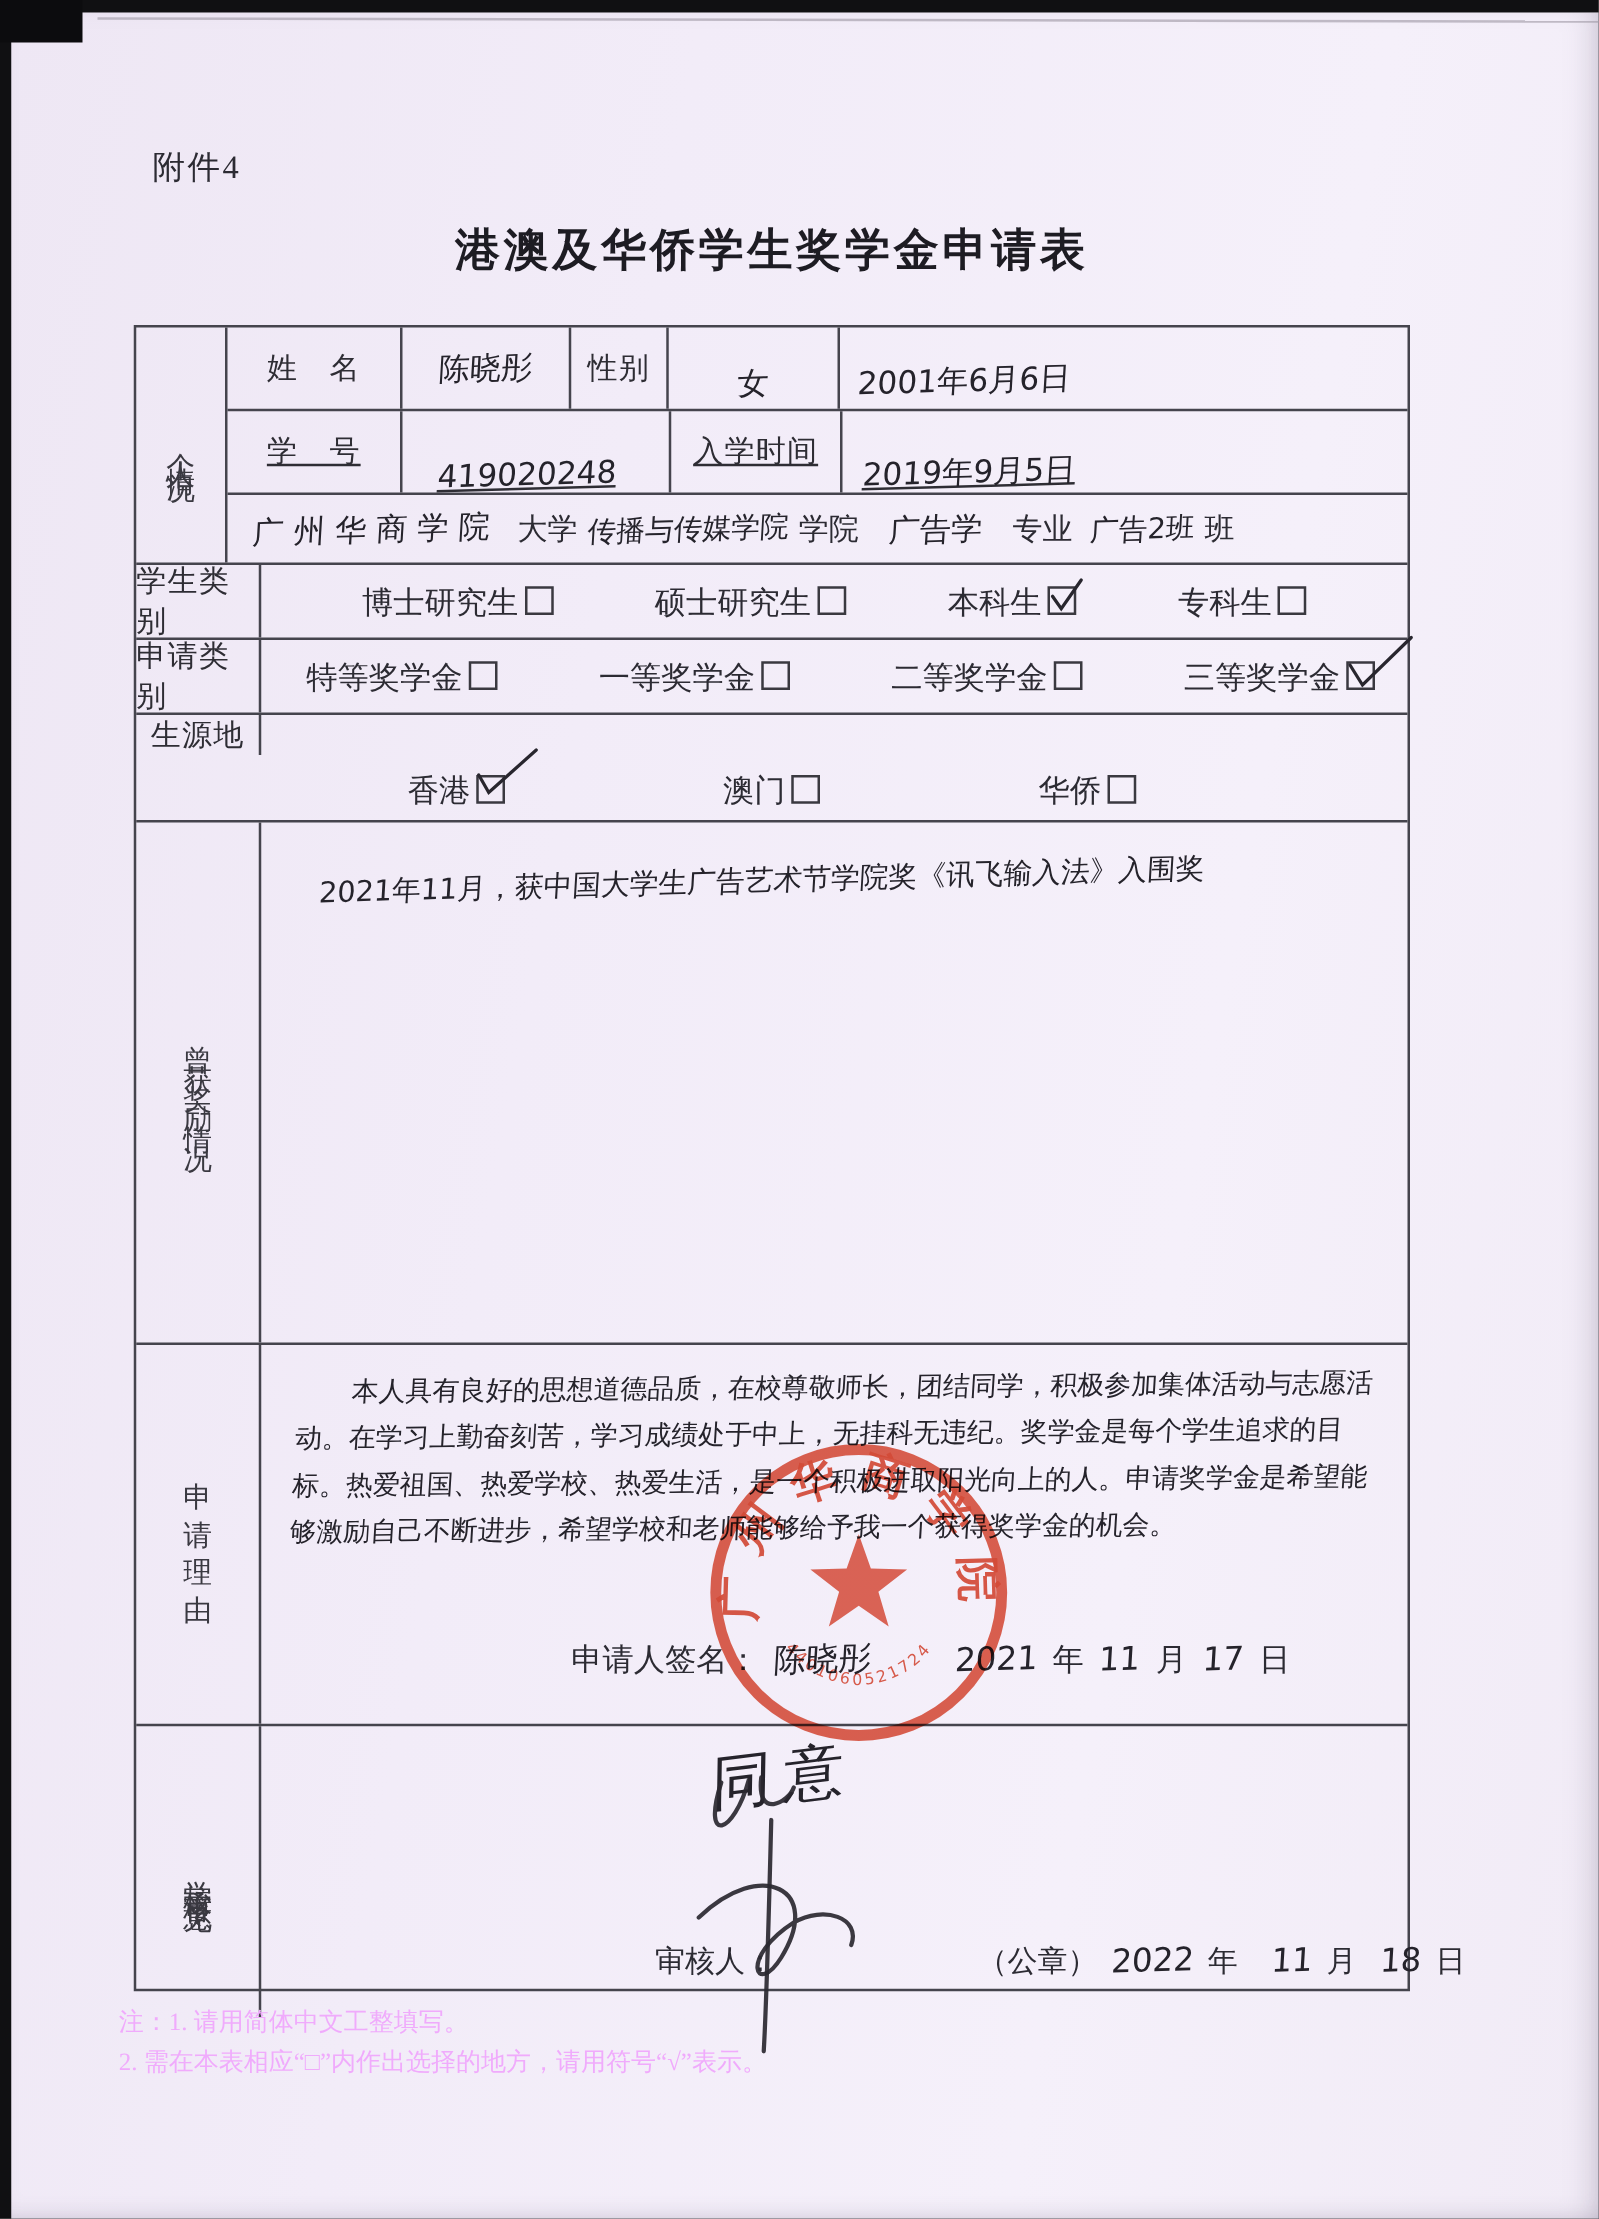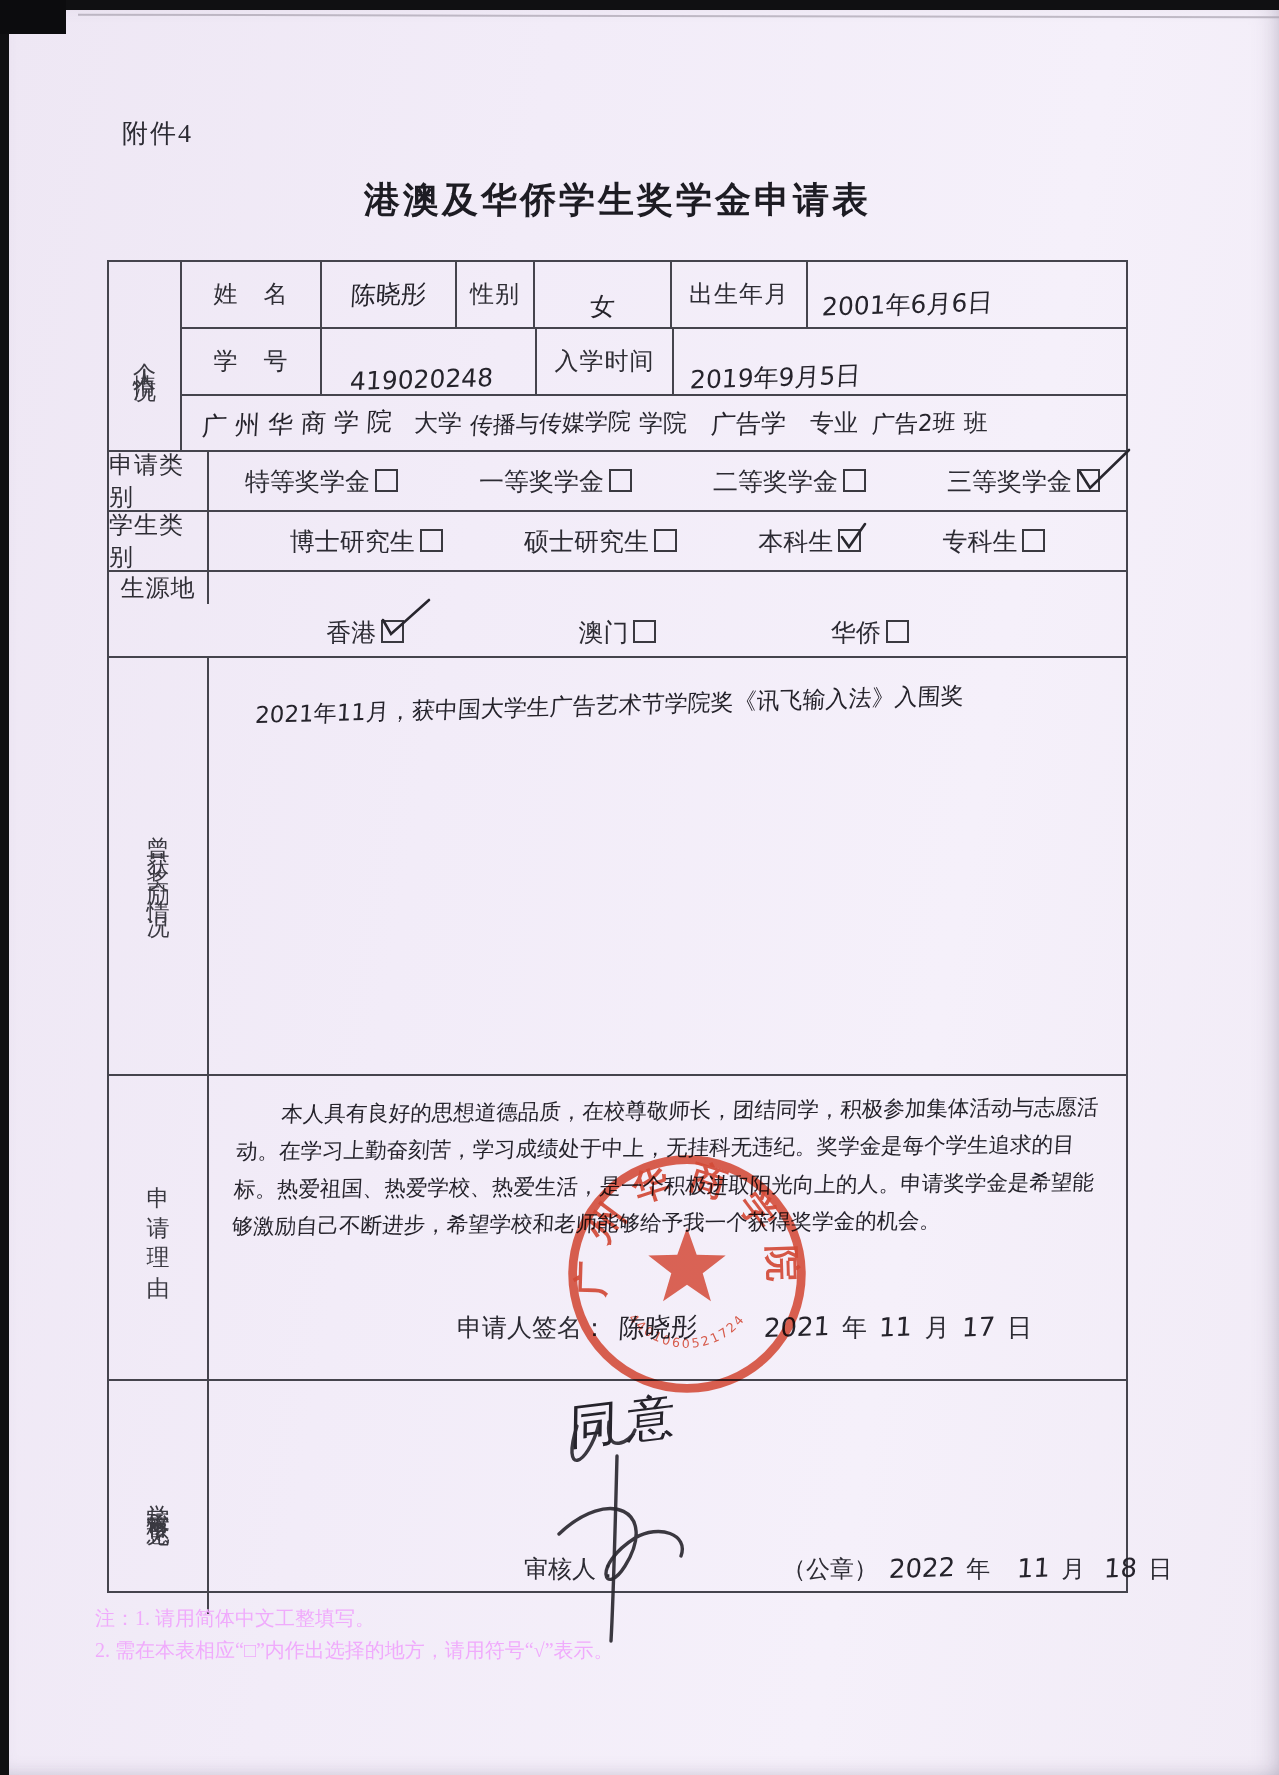--- a/index.html
+++ b/index.html
@@ -31,21 +31,21 @@
   .cell:last-child{border-right:none;}
   .vlabel{writing-mode:vertical-rl;text-orientation:upright;font-size:23px;color:#3a3941;}
   .lbl{font-size:24px;letter-spacing:1px;}
 
   
   .personal{display:flex;height:190px;border-bottom:2px solid #45444d;box-sizing:border-box;}
   .personal-label{width:73px;border-right:2px solid #45444d;display:flex;align-items:center;justify-content:center;box-sizing:border-box;}
   .personal-body{flex:1;display:flex;flex-direction:column;}
   .p-row{display:flex;box-sizing:border-box;border-bottom:2px solid #45444d;}
   .p-row:last-child{border-bottom:none;}
-  .p-row1{height:69px;} .p-row2{height:70px;} .p-row3{height:56px;align-items:center;padding-left:8px;font-size:24px;}
+  .p-row1{height:69px;} .p-row2{height:70px;text-decoration:underline;} .p-row3{height:56px;align-items:center;padding-left:8px;font-size:24px;}
   .hv{font-size:25px;}
 
   
   .opt-row{height:60px;}
   .opt-label{width:100px;}
   .opt-area{flex:1;display:flex;align-items:center;justify-content:space-around;padding:0 40px;font-size:25px;}
   .opt{white-space:nowrap;position:relative;}
   .box{display:inline-block;width:19px;height:19px;border:2px solid #3a3940;vertical-align:-2px;margin-left:5px;position:relative;}
   .box svg{position:absolute;overflow:visible;pointer-events:none;}
   .box.check-in svg{left:-2px;top:-11px;}
@@ -95,21 +95,20 @@
     <div class="personal-body">
       <div class="p-row p-row1">
         <div class="cell lbl" style="width:140px;">姓　名</div>
         <div class="cell" style="width:135px;">
           <span class="hand hv">陈晓彤</span>
         </div>
         <div class="cell lbl" style="width:78px;">性别</div>
         <div class="cell" style="width:137px;align-items:flex-end;padding-bottom:4px;">
           <span class="hand hv">女</span>
         </div>
-        <div class="cell lbl" style="width:136px;">出生年月</div>
         <div class="cell" style="flex:1;justify-content:flex-start;padding-left:14px;align-items:flex-end;padding-bottom:6px;">
           <span class="hand hv">2001年6月6日</span>
         </div>
       </div>
       <div class="p-row p-row2">
         <div class="cell lbl" style="width:140px;">学　号</div>
         <div class="cell" style="width:215px;justify-content:flex-start;padding-left:28px;align-items:flex-end;">
           <span class="hand hv">419020248</span>
         </div>
         <div class="cell lbl" style="width:137px;">入学时间</div>
@@ -124,40 +123,40 @@
         <span class="gap24">学院</span>
         <span class="hand hv gap24">广告学</span>
         <span class="gap14">专业</span>
         <span class="hand gap8" style="font-size:23px;">广告2班</span>
         <span>班</span>
       </div>
     </div>
   </div>
 
   <div class="row opt-row">
+    <div class="cell lbl opt-label">学生类别</div>
+    <div class="cell opt-area">
+      <span class="opt printed"><span>博士研究生</span><span class="box"></span></span>
+      <span class="opt printed"><span>硕士研究生</span><span class="box"></span></span>
+      <span class="opt printed"><span>本科生</span><span class="box check-in"><svg width="30" height="32">
+              <polyline class="tick" points="4,17 11,27 27,4"></polyline>
+            </svg></span></span>
+      <span class="opt printed"><span>专科生</span><span class="box"></span></span>
+    </div>
+  </div>
+
+  <div class="row opt-row">
     <div class="cell lbl opt-label">申请类别</div>
     <div class="cell opt-area" style="justify-content:space-between;padding:0 26px 0 36px;">
       <span class="opt printed"><span>特等奖学金</span><span class="box"></span></span>
       <span class="opt printed"><span>一等奖学金</span><span class="box"></span></span>
       <span class="opt printed"><span>二等奖学金</span><span class="box"></span></span>
       <span class="opt printed"><span>三等奖学金</span><span class="box check-out"><svg width="58" height="46">
               <polyline class="tick" points="5,26 15,42 54,4"></polyline>
             </svg></span></span>
-    </div>
-  </div>
-
-  <div class="row opt-row">
-    <div class="cell lbl opt-label">学生类别</div>
-    <div class="cell opt-area">
-      <span class="opt printed"><span>博士研究生</span><span class="box"></span></span>
-      <span class="opt printed"><span>硕士研究生</span><span class="box"></span></span>
-      <span class="opt printed"><span>本科生</span><span class="box check-in"><svg width="30" height="32">
-              <polyline class="tick" points="4,17 11,27 27,4"></polyline>
-            </svg></span></span>
-      <span class="opt printed"><span>专科生</span><span class="box"></span></span>
     </div>
   </div>
 
   <div class="row" style="height:86px;flex-direction:column;">
     <div class="cell lbl opt-label">生源地</div>
     <div class="cell opt-area" style="padding:12px 130px;">
       <span class="opt printed"><span>香港</span><span class="box check-out"><svg width="54" height="42">
               <polyline class="tick" points="4,23 12,37 50,3"></polyline>
             </svg></span></span>
       <span class="opt printed"><span>澳门</span><span class="box"></span></span>

